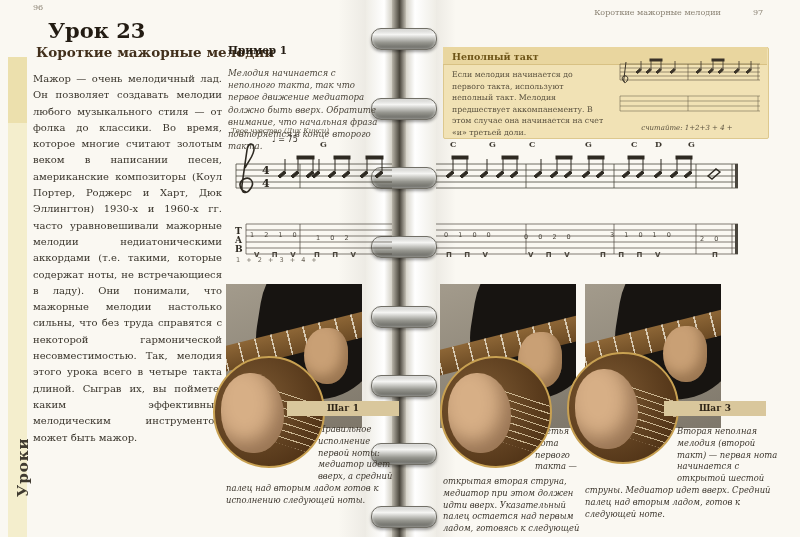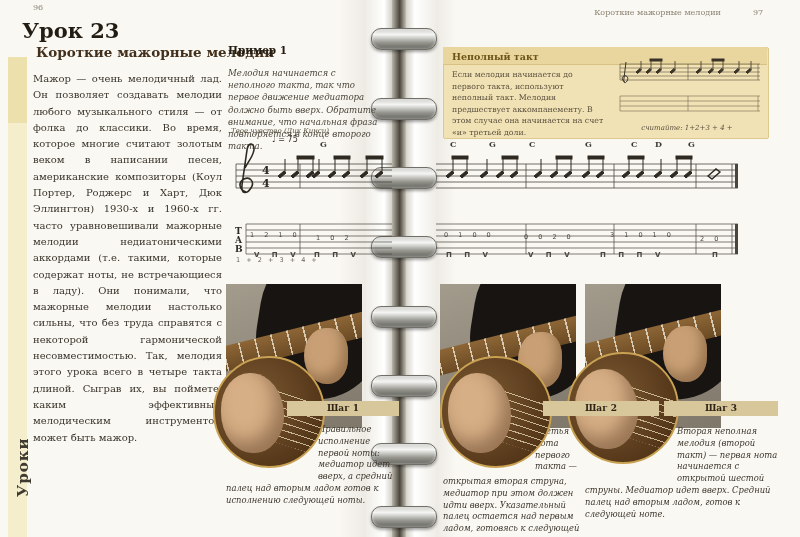--- a/index.html
+++ b/index.html
@@ -18,21 +18,21 @@
   .loop{position:absolute;left:371px;width:64px;height:20px;border-radius:10px;
         background:linear-gradient(180deg,#cfcfcc,#f5f5f3 28%,#96968f 68%,#64645e);
         border:1px solid #716f67;box-shadow:0 2px 3px rgba(0,0,0,.35), inset 0 0 3px rgba(255,255,255,.6);}
   
   .sidebar{left:8px;top:57px;width:19px;height:480px;background:#f4eecd;}
   .sidebar-top{left:8px;top:57px;width:19px;height:66px;background:#ece0ad;}
   .sidebar-label{left:14px;top:497px;transform:rotate(-90deg);transform-origin:top left;
         font:700 15px "DejaVu Serif",serif;color:#3f3a30;letter-spacing:1px;white-space:nowrap;}
   
   .pgnum{font:8px "DejaVu Serif",serif;color:#8b8374;}
-  .lesson-title{left:22px;top:18px;font:700 21px "DejaVu Serif",serif;color:#231c13;}
+  .lesson-title{left:48px;top:18px;font:700 21px "DejaVu Serif",serif;color:#231c13;}
   .lesson-subtitle{left:36px;top:44px;font:700 13.5px "DejaVu Serif",serif;color:#42301c;}
   .body-text{left:33px;top:71px;width:189px;font:10px/16.3px "DejaVu Serif",serif;text-align:justify;color:#39342b;}
   .ex-heading{left:228px;top:44px;font:700 10.5px "DejaVu Serif",serif;color:#231c13;}
   .ex-text{left:228px;top:57px;width:152px;font:italic 8.6px/12.2px "DejaVu Serif",serif;color:#4b453a;margin-top:10px;}
   .song-credit{left:231px;top:127px;font:italic 7px "DejaVu Serif",serif;color:#56503f;}
   .tempo{left:272px;top:135px;font:8px "DejaVu Sans",sans-serif;color:#3c372e;}
   .chord{font:700 8px "DejaVu Serif",serif;color:#3c372e;}
   .pick{font:700 7px "DejaVu Sans",sans-serif;letter-spacing:5px;color:#4a453c;white-space:nowrap;margin-top:48px;}
   .tabnum{font:6.5px "DejaVu Sans",sans-serif;letter-spacing:4px;color:#4a453c;white-space:nowrap;}
   .countrow{left:236px;top:256px;font:6.5px "DejaVu Sans",sans-serif;letter-spacing:2px;color:#6a6458;}
@@ -390,20 +390,19 @@
   <div class="inset" style="left:440px;top:356px">
     <div class="strings"></div>
     <div class="hand2"></div>
   </div>
   <div class="inset" style="left:567px;top:352px">
     <div class="strings"></div>
     <div class="hand2"></div>
   </div>
 
   <div class="step-band" style="left:287px;width:112px">Шаг 1</div>
-  <div class="step-band" style="left:543px;width:116px">Шаг 2</div>
-  <div class="step-band" style="left:664px;width:114px">Шаг 3</div>
+  <div class="step-band" style="left:664px;width:102px">Шаг 3</div>
 
   <div class="caption" style="left:226px;top:424px;width:174px">Правильное исполнение первой ноты: медиатор идет вверх, а средний палец над вторым ладом готов к исполнению следующей ноты.</div>
   <div class="caption" style="left:443px;top:426px;width:140px">Третья нота первого такта — открытая вторая струна, медиатор при этом должен идти вверх. Указательный палец остается над первым ладом, готовясь к следующей ноте.</div>
   <div class="caption" style="left:585px;top:426px;width:196px">Вторая неполная мелодия (второй такт) — первая нота начинается с открытой шестой струны. Медиатор идет вверх. Средний палец над вторым ладом, готов к следующей ноте.</div>
 
 </div>
 
 </body></html>

